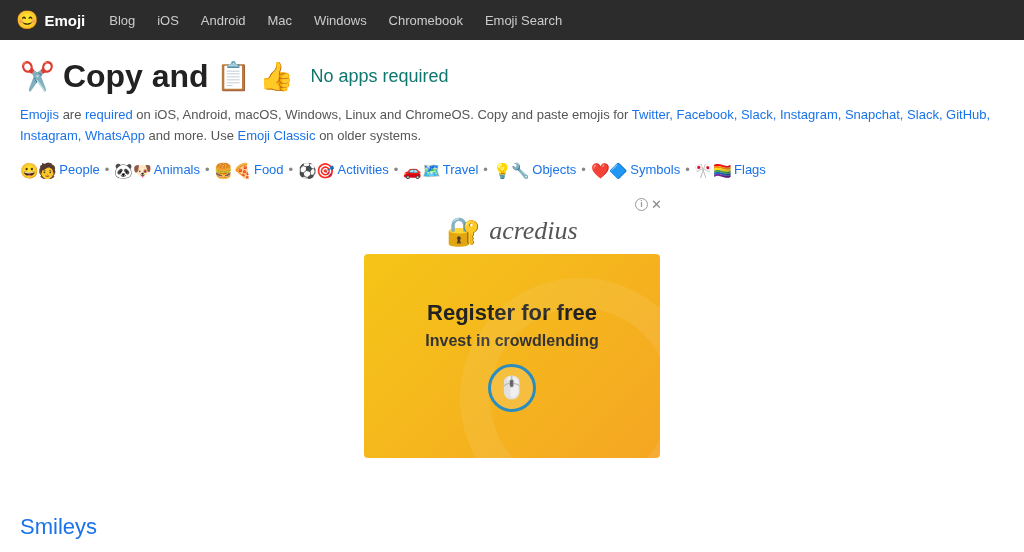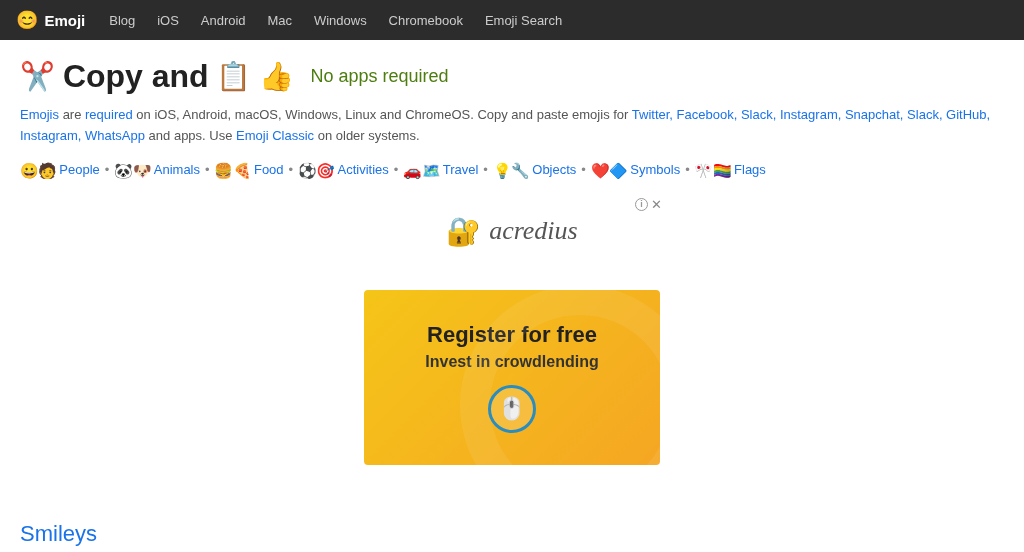--- a/index.html
+++ b/index.html
@@ -44,21 +44,21 @@
       margin-bottom: 10px;
     }
     .hero-title h1 {
       font-size: 32px;
       font-weight: bold;
       color: #222;
       display: inline;
     }
     .hero-title .no-apps {
       font-size: 18px;
-      color: #4d7c0f;
+      color: #0f766e;
       font-weight: normal;
       margin-left: 8px;
     }
     .hero-title .emoji-big { font-size: 28px; }
 
     
     .description {
       font-size: 13px;
       color: #555;
       line-height: 1.6;
@@ -135,30 +135,29 @@
     .acredius-brand .brand-name {
       font-size: 26px;
       color: #555;
       font-style: italic;
       font-family: Georgia, serif;
     }
 
     
     .ad-box {
       width: 296px;
-      height: 175px;
+      height: 204px;
       background: linear-gradient(135deg, #f5c518 0%, #f5a623 100%);
       border-radius: 4px;
       display: flex;
       flex-direction: column;
       align-items: center;
       justify-content: center;
       position: relative;
       overflow: hidden;
-      margin-top: 36px;
     }
     .ad-box .ad-headline {
       font-size: 22px;
       font-weight: bold;
       color: #222;
       text-align: center;
       line-height: 1.3;
     }
     .ad-box .ad-subline {
       font-size: 16px;
@@ -256,21 +255,21 @@
 
   <div class="hero-title">
     <span class="emoji-big">✂️</span>
     <h1>Copy and</h1>
     <span class="emoji-big">📋</span>
     <span class="emoji-big">👍</span>
     <span class="no-apps">No apps required</span>
   </div>
 
   <div class="description">
-    <a href="#">Emojis</a><span> are </span><a href="#" style="color:#1a73e8">required</a><span> on iOS, Android, macOS, Windows, Linux and ChromeOS. Copy and paste emojis for </span><a href="#">Twitter, Facebook, Slack, Instagram, Snapchat, Slack, GitHub, Instagram, WhatsApp</a><span> and apps. Use </span><a href="#">Emoji Classic</a><span> on older systems.</span>
+    <a href="#">Emojis</a><span> are </span><a href="#" style="color:#1a73e8">required</a><span> on iOS, Android, macOS, Windows, Linux and ChromeOS. Copy and paste emojis for </span><a href="#">Twitter, Facebook, Slack, Instagram, Snapchat, Slack, GitHub, Instagram, WhatsApp</a><span> and more. Use </span><a href="#">Emoji Classic</a><span> on older systems.</span>
   </div>
 
   <div class="category-nav">
     <span class="emoji">😀🧑</span>
     <a href="#">People</a>
     <span class="sep">•</span>
     <span class="emoji">🐼🐶</span>
     <a href="#">Animals</a>
     <span class="sep">•</span>
     <span class="emoji">🍔🍕</span>

